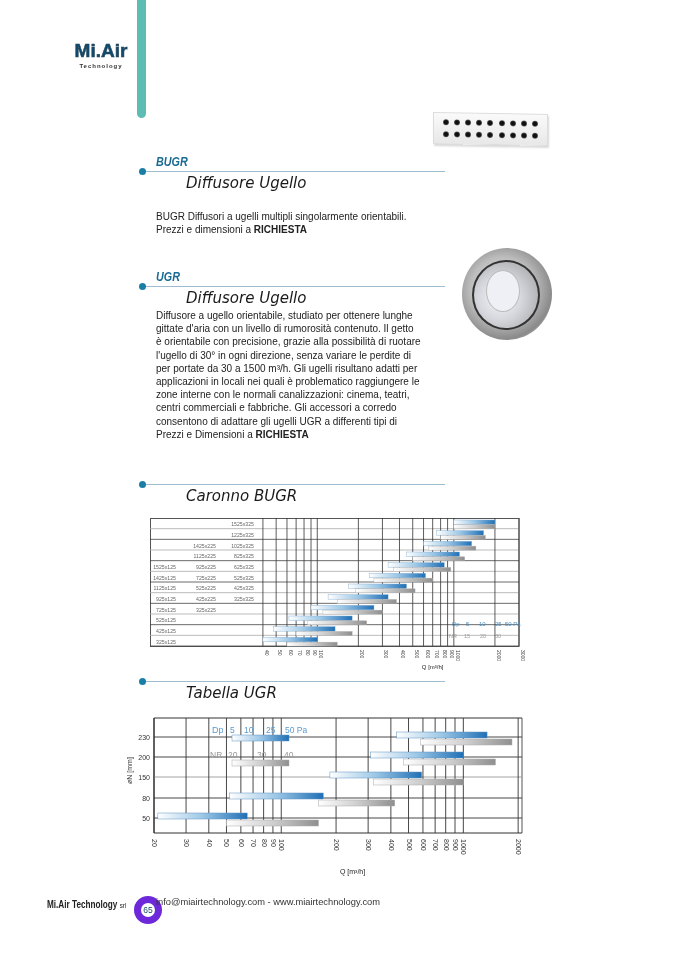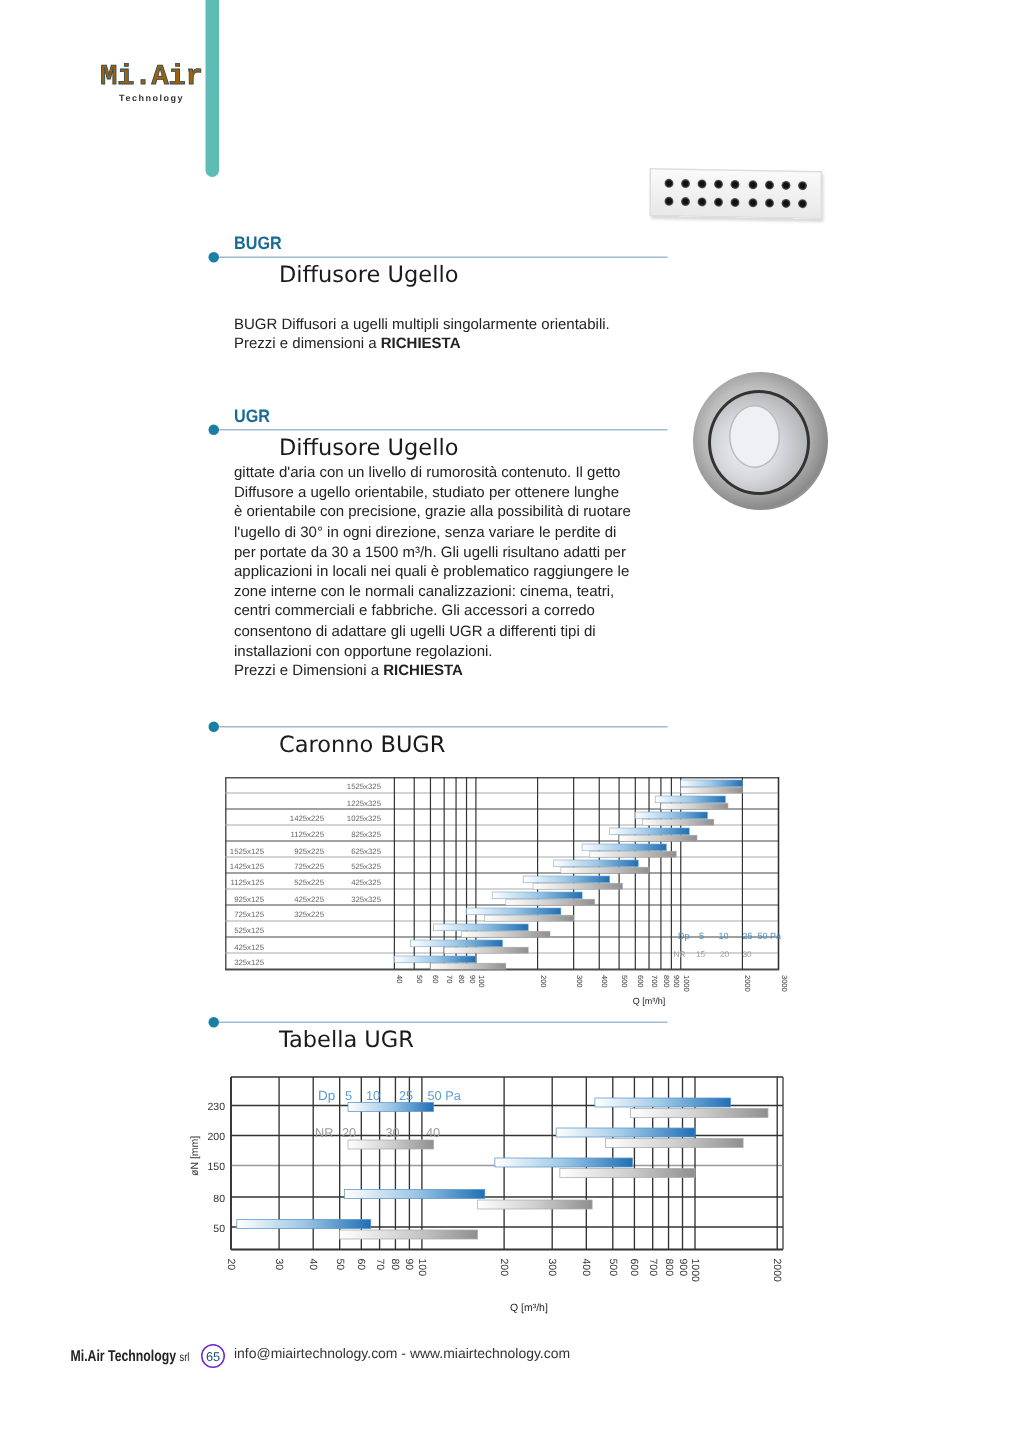--- a/index.html
+++ b/index.html
@@ -6,27 +6,27 @@
   body {
     width: 677px; height: 958px; position: relative; overflow: hidden;
     background: #ffffff; font-family: "Liberation Sans", sans-serif; color: #1a1a1a;
   }
   .accent-bar {
     position: absolute; left: 137px; top: 0; width: 9px; height: 118px;
     background: #5dbcb3; border-radius: 0 0 5px 5px;
   }
   .logo { position: absolute; left: 66px; top: 40px; width: 70px; text-align: center; }
   .logo-main {
-    font-family: Liberation Mono, monospace; font-weight: bold; font-size: 19px;
-    color: #a16207; letter-spacing: 0px;
+    font-family: Liberation Sans, sans-serif; font-weight: bold; font-size: 19px;
+    color: #0c4a6e; letter-spacing: 0px;
     -webkit-text-stroke: 0.6px #2d4a5e; line-height: 22px;
   }
   .logo-sub { font-size: 6px; font-weight: bold; letter-spacing: 1px; color: #333; margin-top: 1px; }
 
-  .section { position: absolute; left: 140px; width: 305px; }
+  .section { position: absolute; left: 140px; width: 305px; font-style: italic; }
   .sec-line { position: absolute; left: 0; height: 1px; background: #9fbccf; width: 305px; }
   .sec-dot {
     position: absolute; left: -1px; width: 7px; height: 7px; border-radius: 50%; background: #1a7fa5;
   }
   .sec-code {
     position: absolute; left: 16px; font-family: "Liberation Sans", sans-serif; font-weight: bold;
     font-size: 12px; color: #1a6b93; transform: scaleX(0.9); transform-origin: left;
   }
   .sec-title { position: absolute; left: 16px; font-size: 15px; color: #1a1a1a; font-family: "DejaVu Sans", sans-serif; margin-left: 30px; }
   .body-text {
@@ -60,21 +60,21 @@
   .chart { position: absolute; }
   .chart svg { display: block; }
 
   .footer { position: absolute; left: 47px; top: 896px; width: 600px; }
   .footer-brand {
     position: absolute; left: 0; top: 2px; font-size: 10.5px; font-weight: bold; color: #222;
     font-family: "Liberation Sans", sans-serif; transform: scaleX(0.78); transform-origin: left; white-space: nowrap;
   }
   .footer-brand .srl { font-weight: normal; font-size: 8px; }
   .page-num {
-    position: absolute; left: 87px; top: 0; width: 14px; height: 14px; border: 1px solid #6d28d9;
+    position: absolute; left: 87px; top: 0; width: 14px; height: 14px; border: 7px solid #6d28d9;
     border-radius: 50%; font-size: 8.5px; text-align: center; line-height: 14px; color: #1a4f6a;
   }
   .footer-addr { position: absolute; left: 109px; top: 1px; font-size: 9.3px; line-height: 11px; color: #333; white-space: nowrap; }
 </style>
 </head>
 <body>
 
 <div class="accent-bar"></div>
 
 <div class="logo">
@@ -118,30 +118,29 @@
   <div><span>Prezzi e dimensioni a </span><b>RICHIESTA</b></div>
 </div>
 
 <div class="section" style="top:270px; height:40px;">
   <div class="sec-code" style="top:0px;">UGR</div>
   <div class="sec-line" style="top:16px;"></div>
   <div class="sec-dot" style="top:13px;"></div>
   <div class="sec-title" style="top:19px;">Diffusore Ugello</div>
 </div>
 <div class="body-text" style="top:309px;">
+  <div>Diffusore a ugello orientabile, studiato per ottenere lunghe</div>
   <div>gittate d'aria con un livello di rumorosità contenuto. Il getto</div>
-  <div>Diffusore a ugello orientabile, studiato per ottenere lunghe</div>
   <div>è orientabile con precisione, grazie alla possibilità di ruotare</div>
   <div>l'ugello di 30° in ogni direzione, senza variare le perdite di</div>
   <div>per portate da 30 a 1500 m³/h. Gli ugelli risultano adatti per</div>
   <div>applicazioni in locali nei quali è problematico raggiungere le</div>
   <div>zone interne con le normali canalizzazioni: cinema, teatri,</div>
   <div>centri commerciali e fabbriche. Gli accessori a corredo</div>
   <div>consentono di adattare gli ugelli UGR a differenti tipi di</div>
-  <div>installazioni con opportune regolazioni.</div>
   <div><span>Prezzi e Dimensioni a </span><b>RICHIESTA</b></div>
 </div>
 
 <div class="section" style="top:479px; height:30px;">
   <div class="sec-line" style="top:5px;"></div>
   <div class="sec-dot" style="top:2px;"></div>
   <div class="sec-title" style="top:8px;">Caronno BUGR</div>
 </div>
 
 <div class="chart" id="chart-bugr" style="left:150px; top:516px; width:380px; height:160px;">

